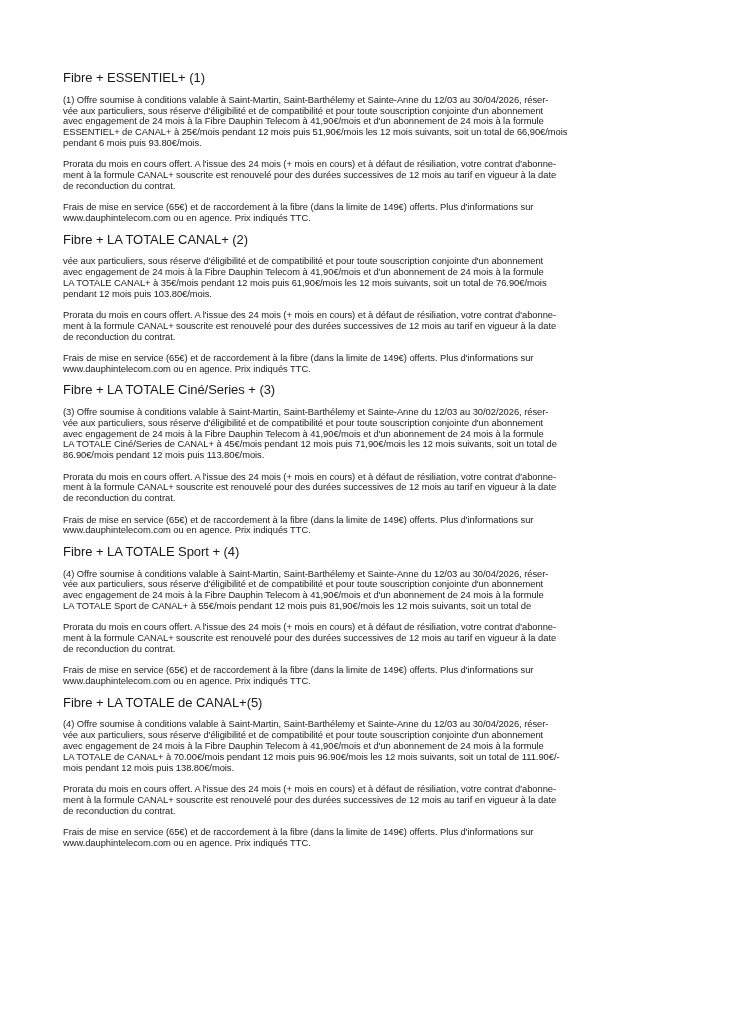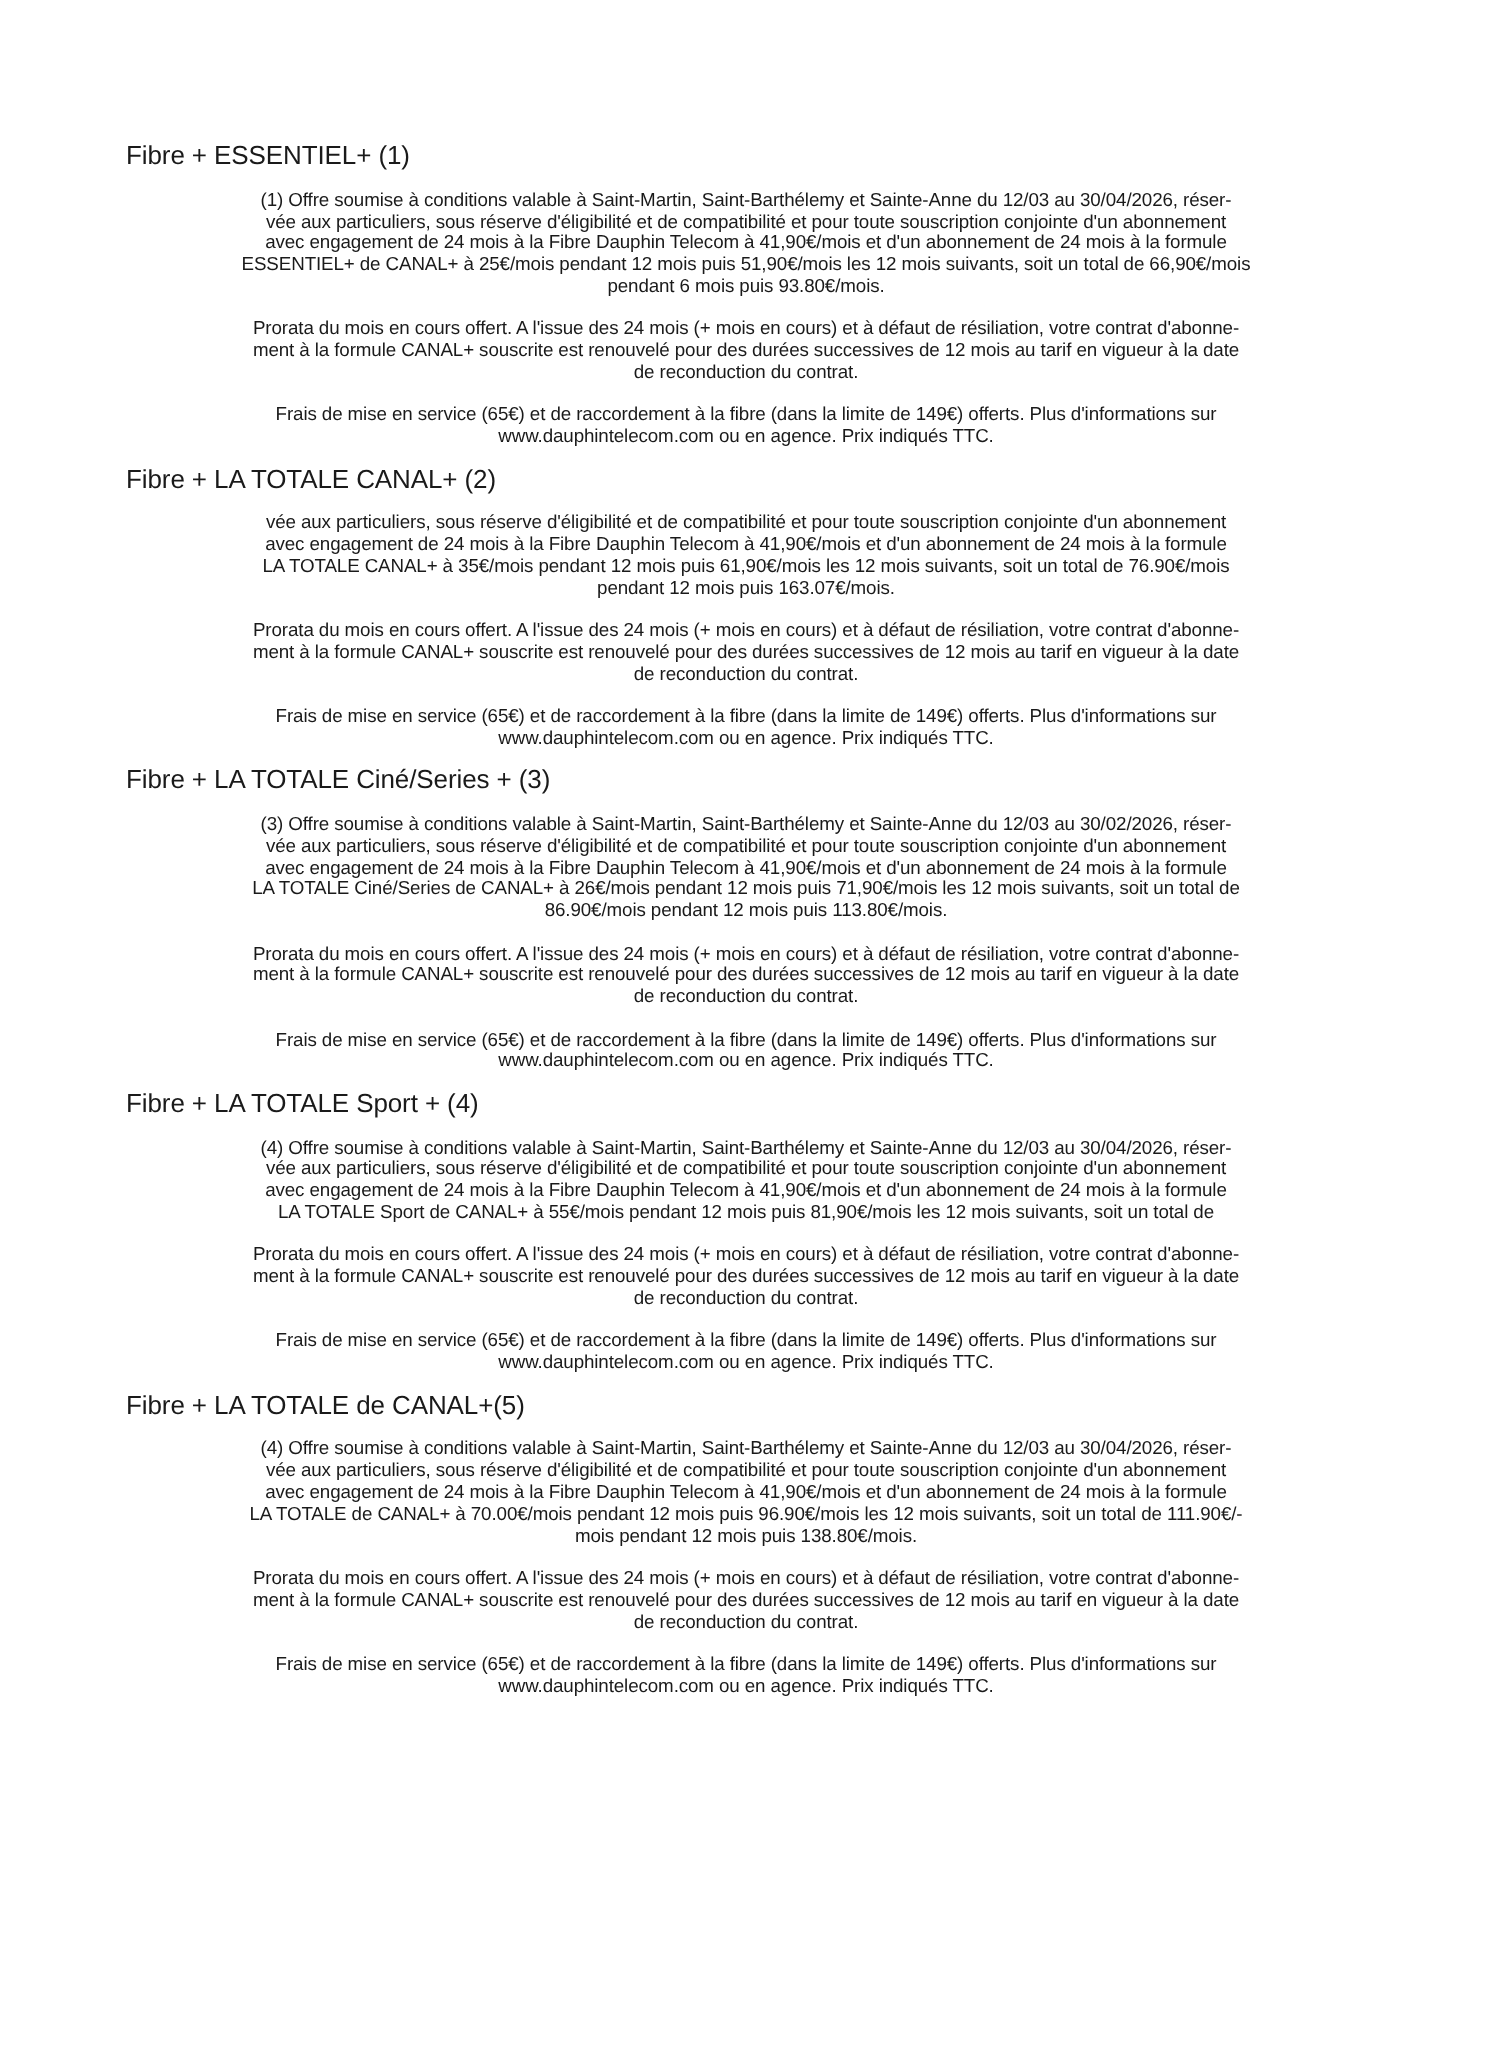--- a/index.html
+++ b/index.html
@@ -1,20 +1,20 @@
 <!DOCTYPE html>
 <html><head>
 <meta charset="utf-8">
 <style>
   html, body { margin: 0; padding: 0; background: #ffffff; }
   body { width: 748px; height: 1024px; position: relative; overflow: hidden;
          font-family: "Liberation Sans", sans-serif; color: #1a1a1a; }
   .page { position: absolute; left: 63px; top: 73px; width: 620px; }
   .title { font-size: 13px; line-height: 10.8px; margin: 0 0 11px 0; white-space: nowrap; letter-spacing: -0.05px; }
-  .para { font-size: 9.4px; line-height: 10.8px; margin: 0 0 10.6px 0; letter-spacing: -0.05px; text-align: center; }
+  .para { font-size: 9.4px; line-height: 10.8px; margin: 0 0 10.6px 0; letter-spacing: -0.05px; }
   .line { display: block; white-space: nowrap; }
 </style>
 </head>
 <body>
 
 <div class="page" id="doc">
     <section>
       <p class="title">Fibre + ESSENTIEL+ (1)</p>
       <p class="para">
         <span class="line">(1) Offre soumise à conditions valable à Saint-Martin, Saint-Barthélemy et Sainte-Anne du 12/03 au 30/04/2026, réser-</span>
@@ -32,39 +32,39 @@
         <span class="line">Frais de mise en service (65€) et de raccordement à la fibre (dans la limite de 149€) offerts. Plus d'informations sur</span>
         <span class="line">www.dauphintelecom.com ou en agence. Prix indiqués TTC.</span>
       </p>
     </section>
     <section>
       <p class="title">Fibre + LA TOTALE CANAL+ (2)</p>
       <p class="para">
         <span class="line">vée aux particuliers, sous réserve d'éligibilité et de compatibilité et pour toute souscription conjointe d'un abonnement</span>
         <span class="line">avec engagement de 24 mois à la Fibre Dauphin Telecom à 41,90€/mois et d'un abonnement de 24 mois à la formule</span>
         <span class="line">LA TOTALE CANAL+ à 35€/mois pendant 12 mois puis 61,90€/mois les 12 mois suivants, soit un total de 76.90€/mois</span>
-        <span class="line">pendant 12 mois puis 163.07€/mois.</span>
+        <span class="line">pendant 12 mois puis 103.80€/mois.</span>
       </p>
       <p class="para">
         <span class="line">Prorata du mois en cours offert. A l'issue des 24 mois (+ mois en cours) et à défaut de résiliation, votre contrat d'abonne-</span>
         <span class="line">ment à la formule CANAL+ souscrite est renouvelé pour des durées successives de 12 mois au tarif en vigueur à la date</span>
         <span class="line">de reconduction du contrat.</span>
       </p>
       <p class="para">
         <span class="line">Frais de mise en service (65€) et de raccordement à la fibre (dans la limite de 149€) offerts. Plus d'informations sur</span>
         <span class="line">www.dauphintelecom.com ou en agence. Prix indiqués TTC.</span>
       </p>
     </section>
     <section>
       <p class="title">Fibre + LA TOTALE Ciné/Series + (3)</p>
       <p class="para">
         <span class="line">(3) Offre soumise à conditions valable à Saint-Martin, Saint-Barthélemy et Sainte-Anne du 12/03 au 30/02/2026, réser-</span>
         <span class="line">vée aux particuliers, sous réserve d'éligibilité et de compatibilité et pour toute souscription conjointe d'un abonnement</span>
         <span class="line">avec engagement de 24 mois à la Fibre Dauphin Telecom à 41,90€/mois et d'un abonnement de 24 mois à la formule</span>
-        <span class="line">LA TOTALE Ciné/Series de CANAL+ à 26€/mois pendant 12 mois puis 71,90€/mois les 12 mois suivants, soit un total de</span>
+        <span class="line">LA TOTALE Ciné/Series de CANAL+ à 45€/mois pendant 12 mois puis 71,90€/mois les 12 mois suivants, soit un total de</span>
         <span class="line">86.90€/mois pendant 12 mois puis 113.80€/mois.</span>
       </p>
       <p class="para">
         <span class="line">Prorata du mois en cours offert. A l'issue des 24 mois (+ mois en cours) et à défaut de résiliation, votre contrat d'abonne-</span>
         <span class="line">ment à la formule CANAL+ souscrite est renouvelé pour des durées successives de 12 mois au tarif en vigueur à la date</span>
         <span class="line">de reconduction du contrat.</span>
       </p>
       <p class="para">
         <span class="line">Frais de mise en service (65€) et de raccordement à la fibre (dans la limite de 149€) offerts. Plus d'informations sur</span>
         <span class="line">www.dauphintelecom.com ou en agence. Prix indiqués TTC.</span>

